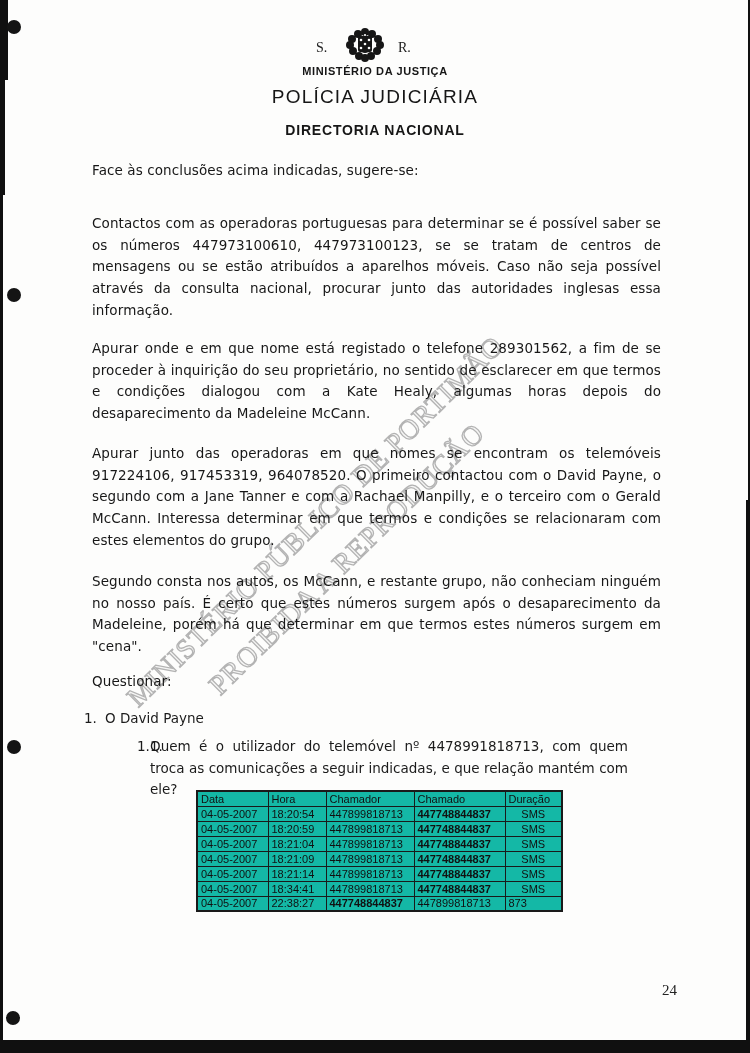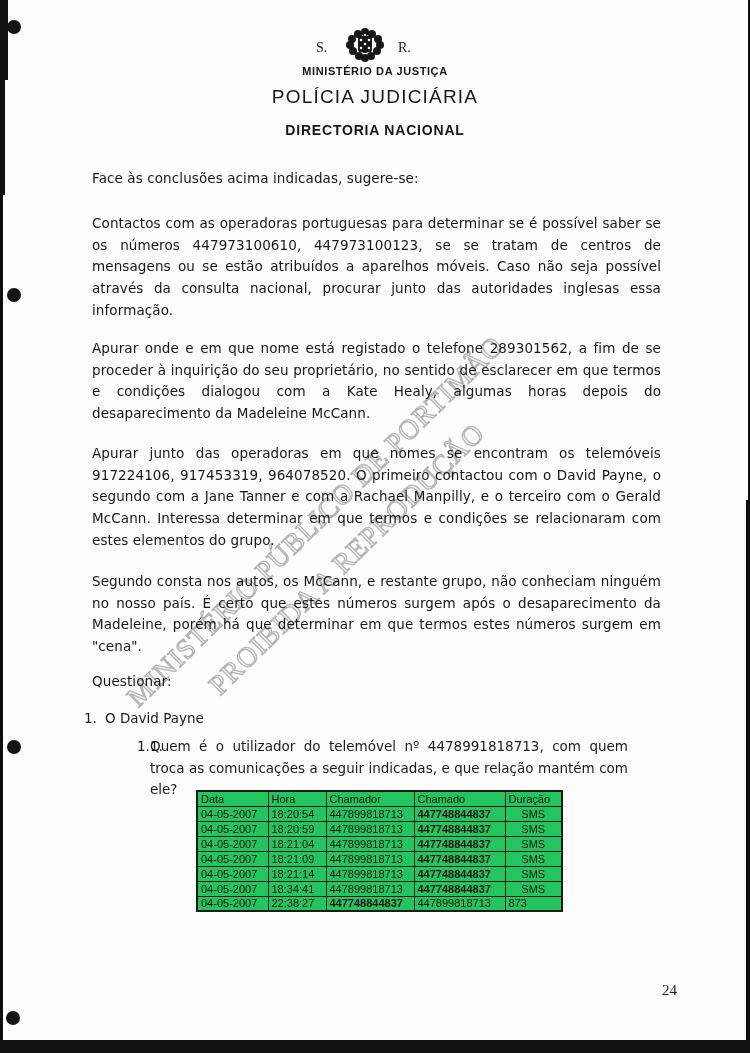--- a/index.html
+++ b/index.html
@@ -37,36 +37,36 @@
     .wm { color:rgba(190,190,190,0.12); -webkit-text-stroke:1.3px #b3b3b3; }
   }
   .wm1 { left:146px; top:676px; height:40px; line-height:40px; }
   .wm2 { left:228px; top:664px; height:40px; line-height:40px; }
   
   .txt {
     position:absolute; left:92px; width:569px; z-index:2;
     font-size:13.5px; line-height:21.7px; text-align:justify;
     letter-spacing:0.1px; color:#171717;
   }
-  .p-intro { top:168px; text-align:left; }
+  .p-intro { top:160px; text-align:left; }
   .p1 { top:213px; }
   .p2 { top:338px; }
   .p3 { top:443px; }
   .p4 { top:571px; }
   .p-quest { top:671px; text-align:left; }
   .li1 { position:absolute; left:84px; top:710px; z-index:2; font-size:13.5px; }
   .li1 .num { display:inline-block; width:21px; }
   .li11 { position:absolute; left:150px; top:736px; width:478px; z-index:2;
           font-size:13.5px; line-height:21.7px; text-align:justify; }
   .li11 .num { position:absolute; left:-33px; top:0;margin-left:20px; }
   
   .call-table {
     position:absolute; left:196px; top:790px; z-index:2;
     border-collapse:collapse; font-family:"Liberation Sans", sans-serif;
-    font-size:11px; color:#111; background:#22c55e;
+    font-size:11px; color:#111; background:#14b8a6;
     border:2px solid #1a1a1a;
   }
   .call-table th, .call-table td {
     border:1px solid #1a1a1a; padding:0 3px; height:15px;
     white-space:nowrap; font-weight:400;
   }
   .call-table th { text-align:left; }
   .call-table td { text-align:left; }
   .call-table td.l { text-align:center; }
   .call-table td.b { font-weight:bold; }

